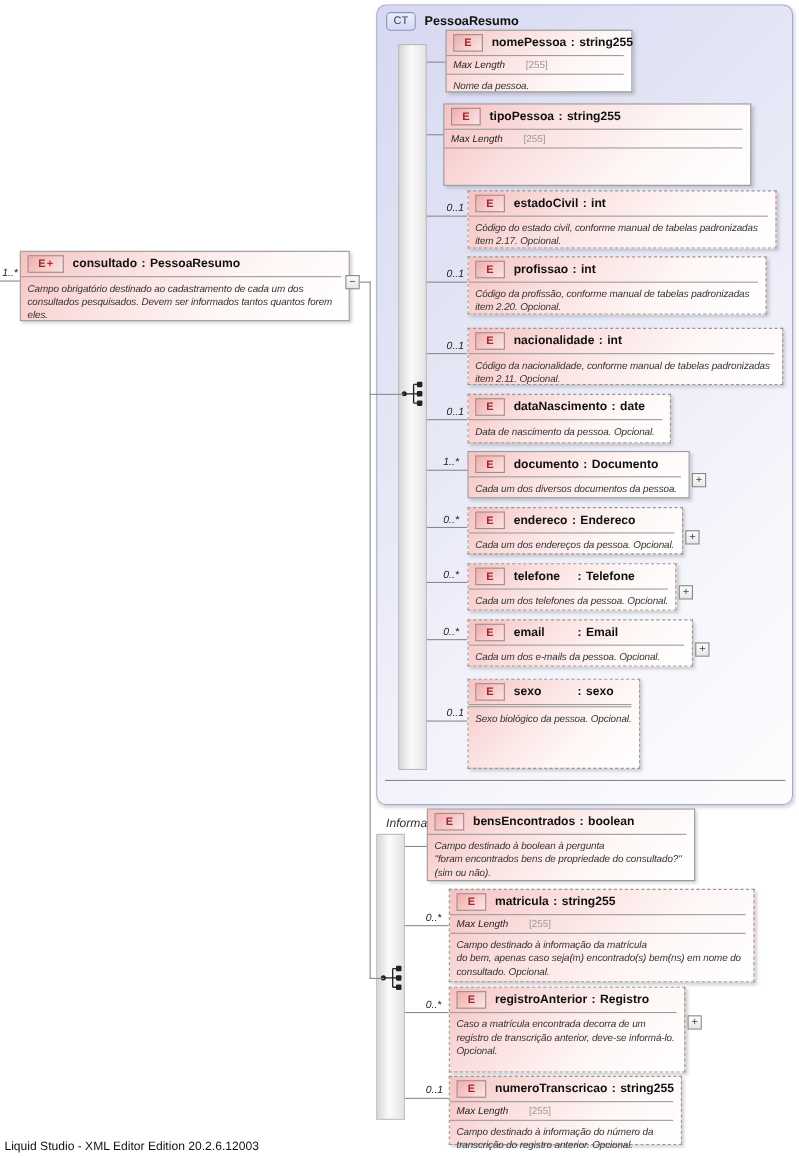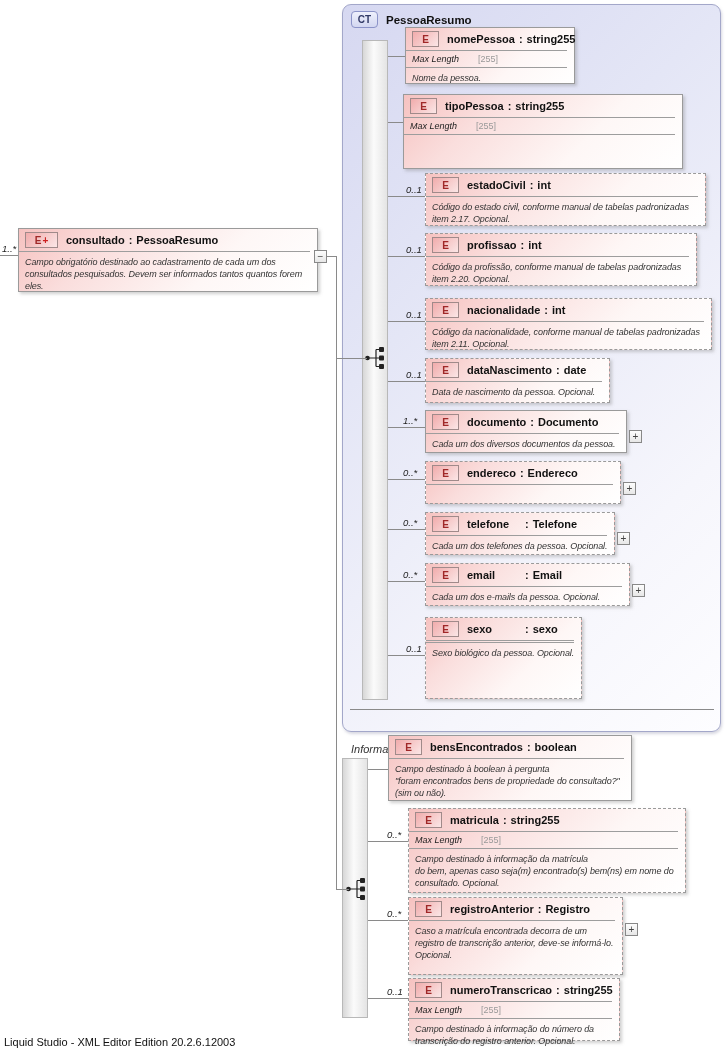--- a/index.html
+++ b/index.html
@@ -9,21 +9,21 @@
   
   .ct-box{position:absolute;left:342px;top:4px;width:377px;height:726px;
           border:1px solid #a3a7c9;border-radius:9px;
           background:linear-gradient(135deg,#d6d8f1 0%,#e4e6f6 35%,#f6f6fc 75%,#fdfdff 100%);
           box-shadow:1px 2px 3px rgba(140,140,170,.35);}
   .ct-header{position:absolute;left:8px;top:6px;display:flex;align-items:center;
              font-weight:bold;font-size:11.5px;color:#111;}
   .ct-badge{display:inline-flex;align-items:center;justify-content:center;
             width:25px;height:15px;border:1px solid #8b93c8;border-radius:4px;
             background:linear-gradient(#eef0fc,#d3d7f1);color:#323a66;
-            font-size:10px;font-weight:bold;margin-right:8px;flex:none;}
+            font-size:10px;font-weight:normal;margin-right:8px;flex:none;}
   .ct-footer-line{position:absolute;left:7px;top:704px;width:364px;height:1px;background:#8a8a8a;}
   .ct-footer{position:absolute;left:8px;top:738px;font-size:11px;font-style:italic;color:#333;}
   
   .el-box{position:absolute;box-sizing:border-box;border:1px solid #9a9a9a;
           background:linear-gradient(135deg,#f6c2c0 0%,#fadedd 28%,#fef7f6 65%,#ffffff 100%);
           box-shadow:2px 2px 3px rgba(120,120,120,.35);}
   .el-box.dashed{border-style:dashed;}
   .el-header{display:flex;align-items:center;padding:3px 6px 2px 6px;height:16px;
              white-space:nowrap;font-weight:bold;font-size:11px;color:#111;}
   .e-badge{display:inline-flex;align-items:center;justify-content:center;
@@ -223,20 +223,21 @@
     <div class="el-box dashed" style="left: 425px; top: 461px; width: 196px; height: 43px;">
       <div class="el-header">
         <div class="e-badge">
           <span>E</span>
         </div>
         <span class="el-name">endereco</span>
         <span class="el-colon">:</span>
         <span class="el-type">Endereco</span>
       </div>
       <div class="sep"></div>
+      <div class="el-ann">Cada um dos endereços da pessoa. Opcional.</div>
     </div>
     <div class="plusbox" style="left: 623px; top: 482px;">+</div>
     <div class="line" style="left: 388px; top: 529px; width: 37px; height: 1px;"></div>
     <div class="card-label" style="left: 403px; top: 517px;">0..*</div>
     <div class="el-box dashed pad-name" style="left: 425px; top: 512px; width: 190px; height: 43px;">
       <div class="el-header">
         <div class="e-badge">
           <span>E</span>
         </div>
         <span class="el-name">telefone</span>

